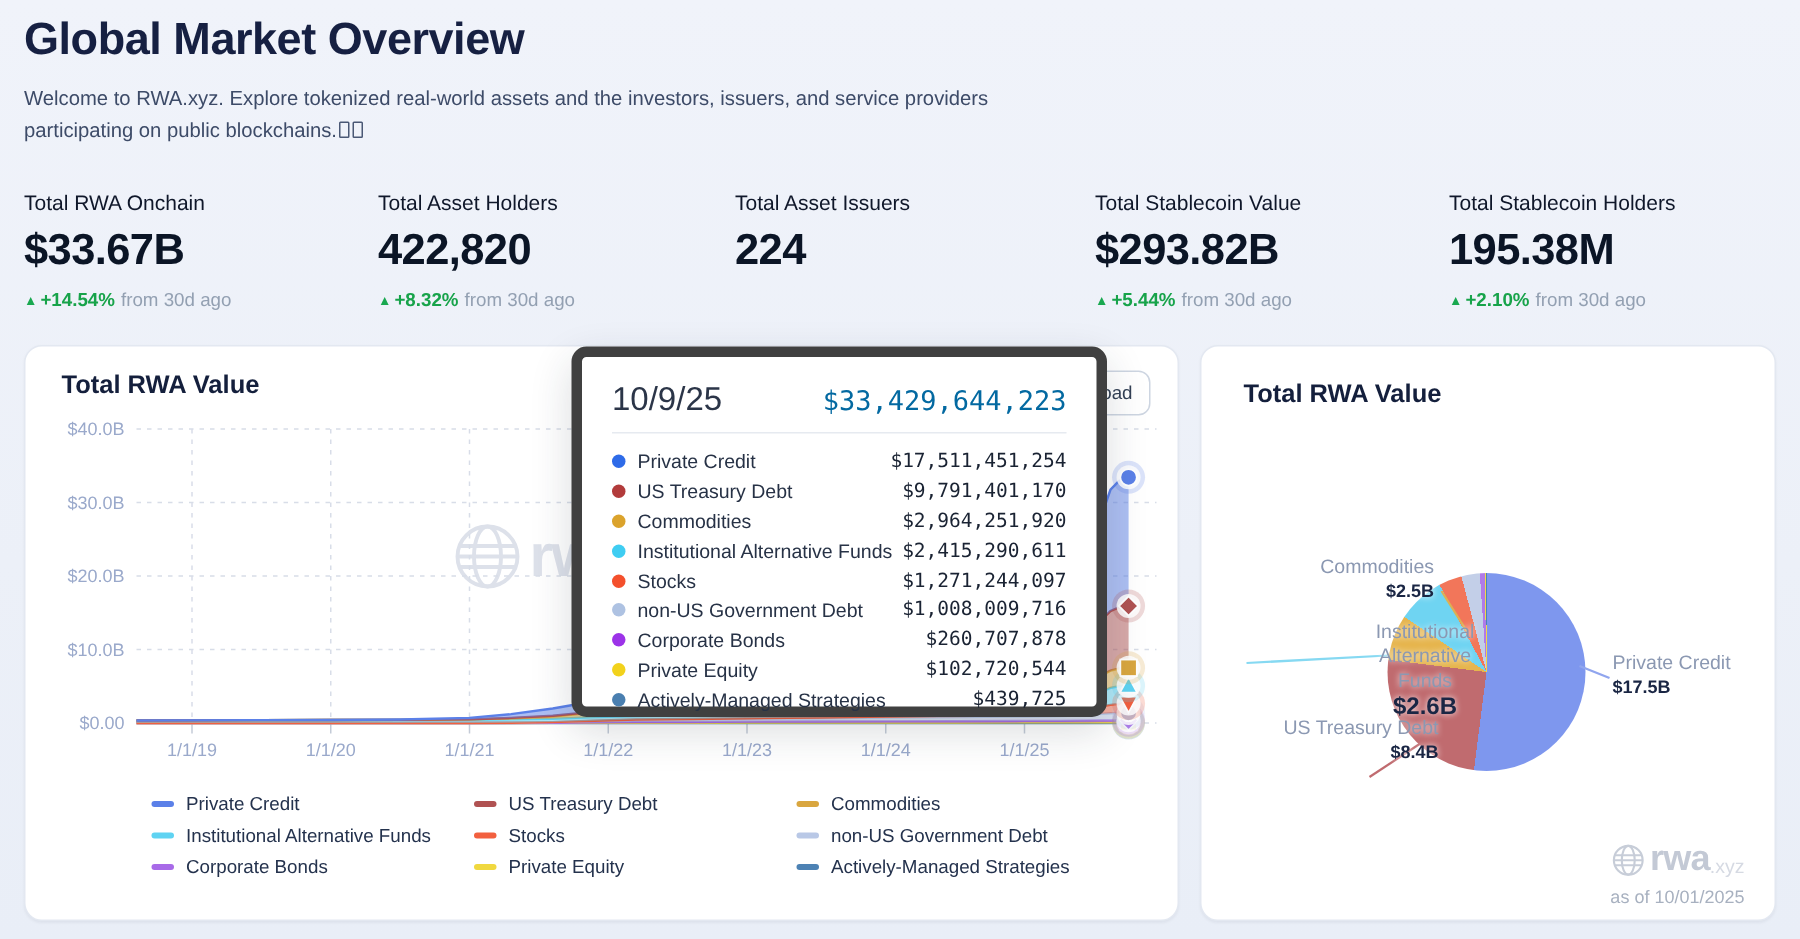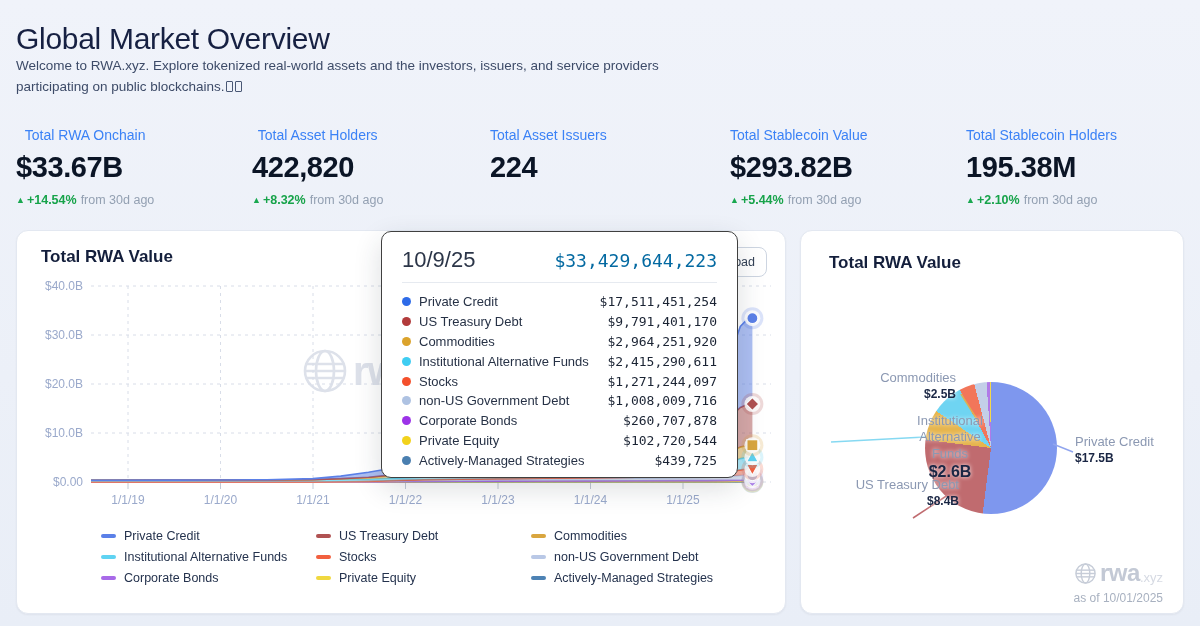--- a/index.html
+++ b/index.html
@@ -6,27 +6,27 @@
   html,body { width:1200px; height:626px; overflow:hidden; }
   body {
     font-family:"Liberation Sans","DejaVu Sans",sans-serif;
     background:linear-gradient(180deg,#f0f3fa 0%,#ecf0f8 60%,#e9eef7 100%);
     color:#16203c;
     position:relative;
   }
   .mono { font-family:"DejaVu Sans Mono","Liberation Mono",monospace; }
 
   
-  #page-title { position:absolute; left:16px; top:10px; font-size:30px; font-weight:400; color:#162042; letter-spacing:-0.3px;margin-top:12px; }
+  #page-title { position:absolute; left:16px; top:10px; font-size:30px; font-weight:700; color:#162042; letter-spacing:-0.3px; }
   #page-subtitle { position:absolute; left:16px; top:56px; width:714px; font-size:13.5px; line-height:1.55; color:#3d4b68; }
   .tofu { display:inline-block; width:7px; height:11px; border:1px solid #4a5875; border-radius:1px; margin:0 1px -1px 1px; }
 
   
   .stat { position:absolute; top:127px; }
-  .stat-label { font-size:14px; font-weight:500; color:#3b82f6;text-align:center; }
+  .stat-label { font-size:14px; font-weight:500; color:#0f172a; }
   .stat-value { margin-top:8px; font-size:29px; font-weight:700; color:#0b1526; letter-spacing:-0.4px; }
   .stat-delta { margin-top:9px; font-size:12.5px; color:#93a0b2; }
   .stat-delta .tri { color:#19a850; font-size:9px; vertical-align:1px; margin-right:2px; }
   .stat-delta .pct { color:#17a34a; font-weight:700; margin-right:4px; }
 
   
   .card { position:absolute; background:#ffffff; border:1px solid #e3e8f1; border-radius:12px; box-shadow:0 1px 2px rgba(16,24,40,.05); }
   #left-card  { left:16px;  top:230px; width:770px; height:384px; }
   #right-card { left:800px; top:230px; width:384px; height:384px; }
   .card-title { position:absolute; left:24px; top:16px; font-size:17px; font-weight:700; color:#141f3c; }
@@ -41,21 +41,21 @@
   #left-watermark .wm-name { font-size:40px; font-weight:600; letter-spacing:-1px; margin-left:4px; }
   #left-watermark .wm-suffix { font-size:20px; color:#e6e9f0; align-self:flex-end; margin-bottom:5px; }
 
   #legend { position:absolute; left:84px; top:298px; z-index:1; display:grid;
     grid-template-columns:215px 215px 230px; row-gap:7px; }
   .legend-item { display:flex; align-items:center; font-size:12.5px; color:#24324d; cursor:pointer; }
   .legend-swatch { width:15px; height:4px; border-radius:2px; margin-right:8px; flex:none; }
 
   
   #tooltip { position:absolute; left:364px; top:0; width:357px; height:247px; z-index:3;
-    background:#fff; border:1px solid #404040; border-radius:10px;
+    background:#fff; border:7px solid #404040; border-radius:10px;
     box-shadow:0 10px 28px rgba(30,41,59,.16); padding:15px 20px 10px 20px; }
   #tooltip-header { display:flex; justify-content:space-between; align-items:baseline; }
   #tooltip-date { font-size:22px; color:#2b3548; }
   #tooltip-total { font-size:18px; color:#0369a1; }
   #tooltip-divider { border:none; border-top:1px solid #e6eaf0; margin:9px 0 9px 0; }
   .tt-row { display:flex; align-items:center; height:19.8px; font-size:13px; color:#273246; }
   .tt-dot { width:9px; height:9px; border-radius:50%; margin-right:8px; flex:none; }
   .tt-name { flex:1; }
   .tt-val { font-size:13px; color:#1a2333; }
 

